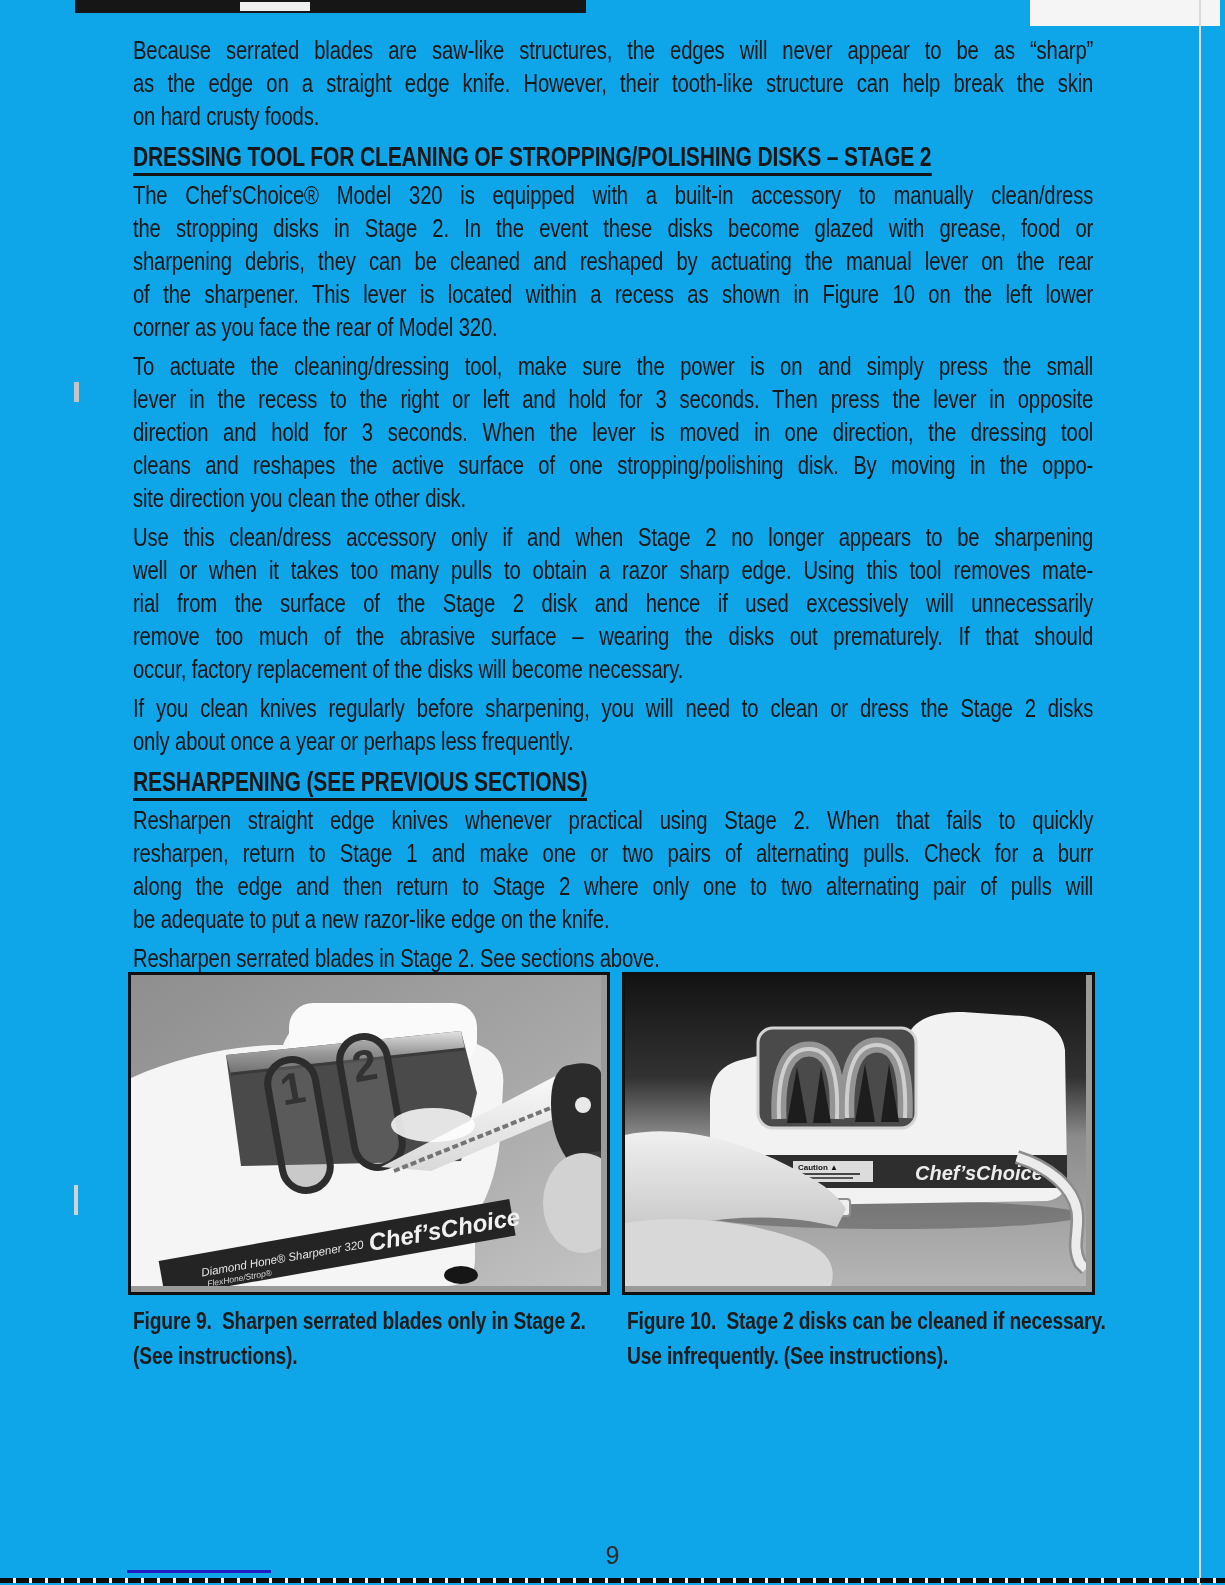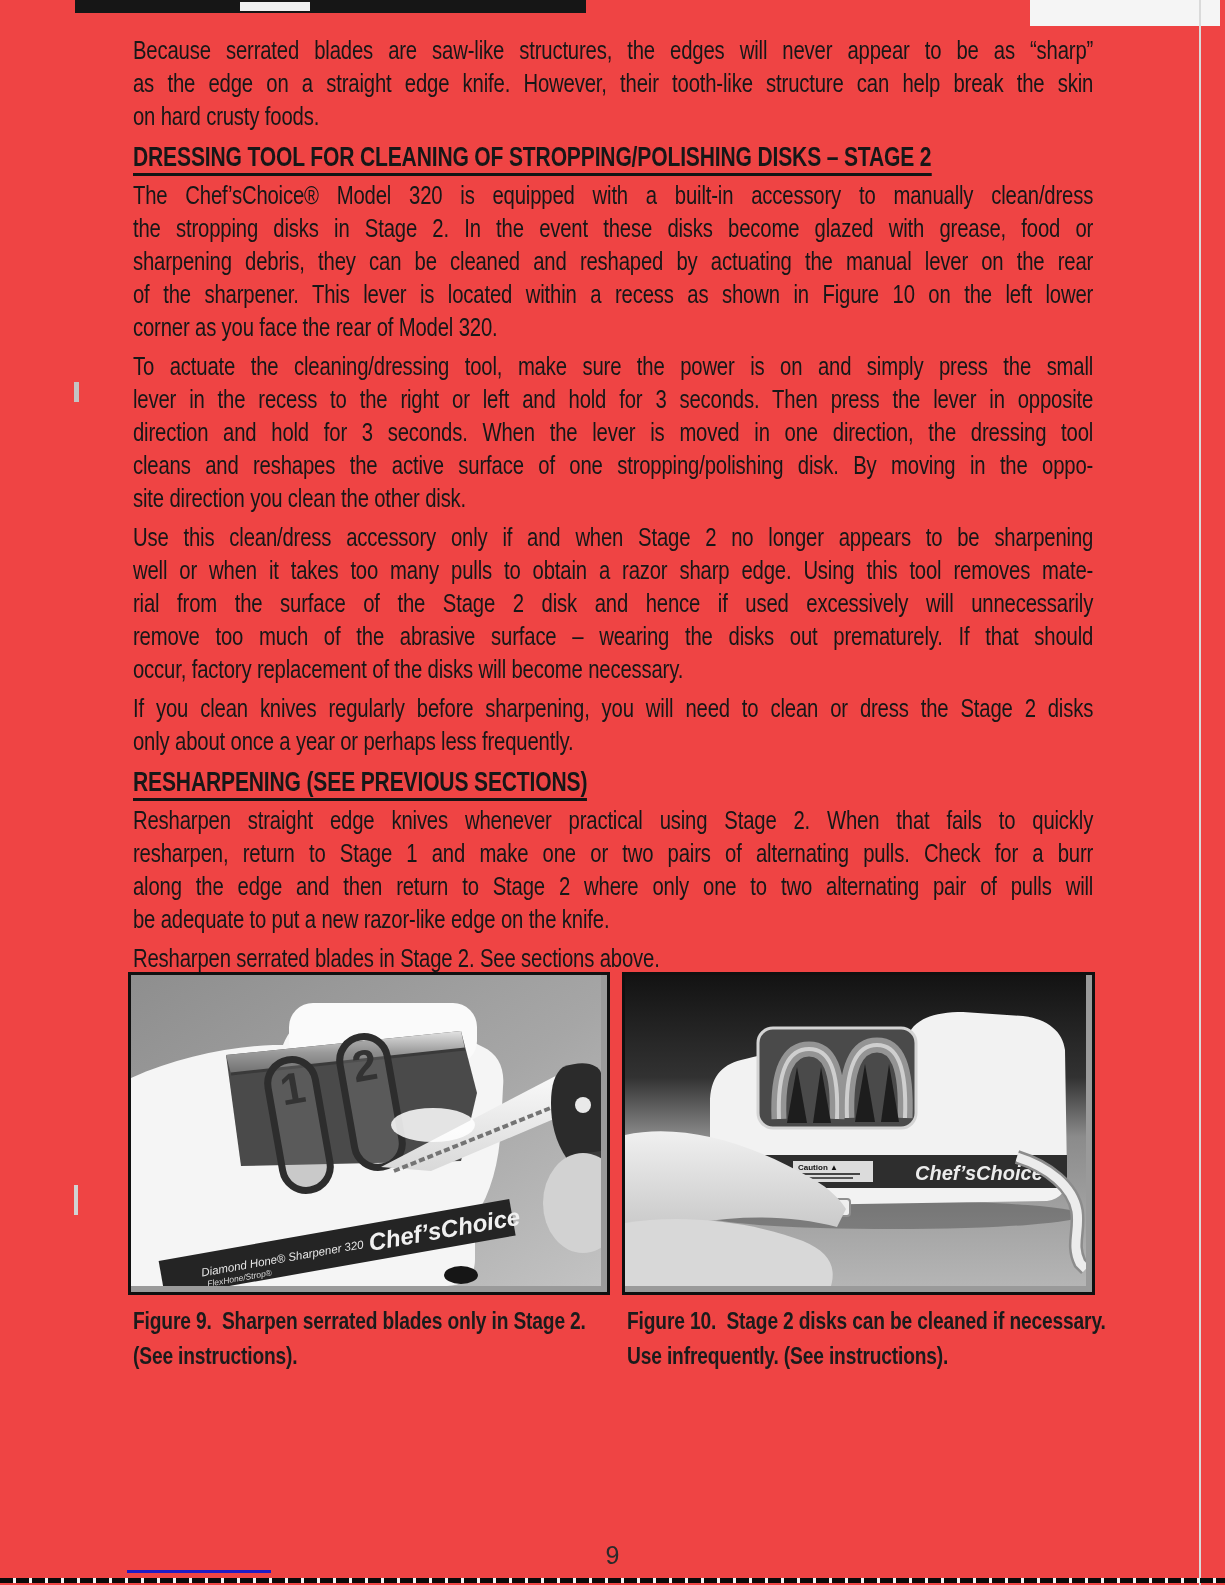--- a/index.html
+++ b/index.html
@@ -1,16 +1,16 @@
 <!DOCTYPE html>
 <html><head>
 <meta charset="utf-8">
 <style>
   html,body{margin:0;padding:0;background:#ffffff;}
-  .page{position:relative;width:1225px;height:1585px;background:#ef4444;overflow:hidden;
+  .page{position:relative;width:1225px;height:1585px;background:#0ea5e9;overflow:hidden;
         font-family:"Liberation Sans",sans-serif;color:#191919;}
 
   
   .top-scan-bar{position:absolute;left:75px;top:0;width:511px;height:13px;background:#161616;}
   .top-smudge-a{position:absolute;left:240px;top:2px;width:70px;height:9px;background:#efefef;}
   .top-smudge-b{position:absolute;left:1030px;top:0;width:190px;height:26px;background:#f5f5f5;}
   .right-scan-line{position:absolute;left:1199px;top:0;width:2px;height:1585px;background:#dadada;}
   .left-tick-a{position:absolute;left:74px;top:382px;width:5px;height:20px;background:#c4c4c4;}
   .left-tick-b{position:absolute;left:74px;top:1185px;width:4px;height:30px;background:#d2d2d2;}
   .bottom-dashed{position:absolute;left:0;top:1578px;width:1225px;height:5px;

